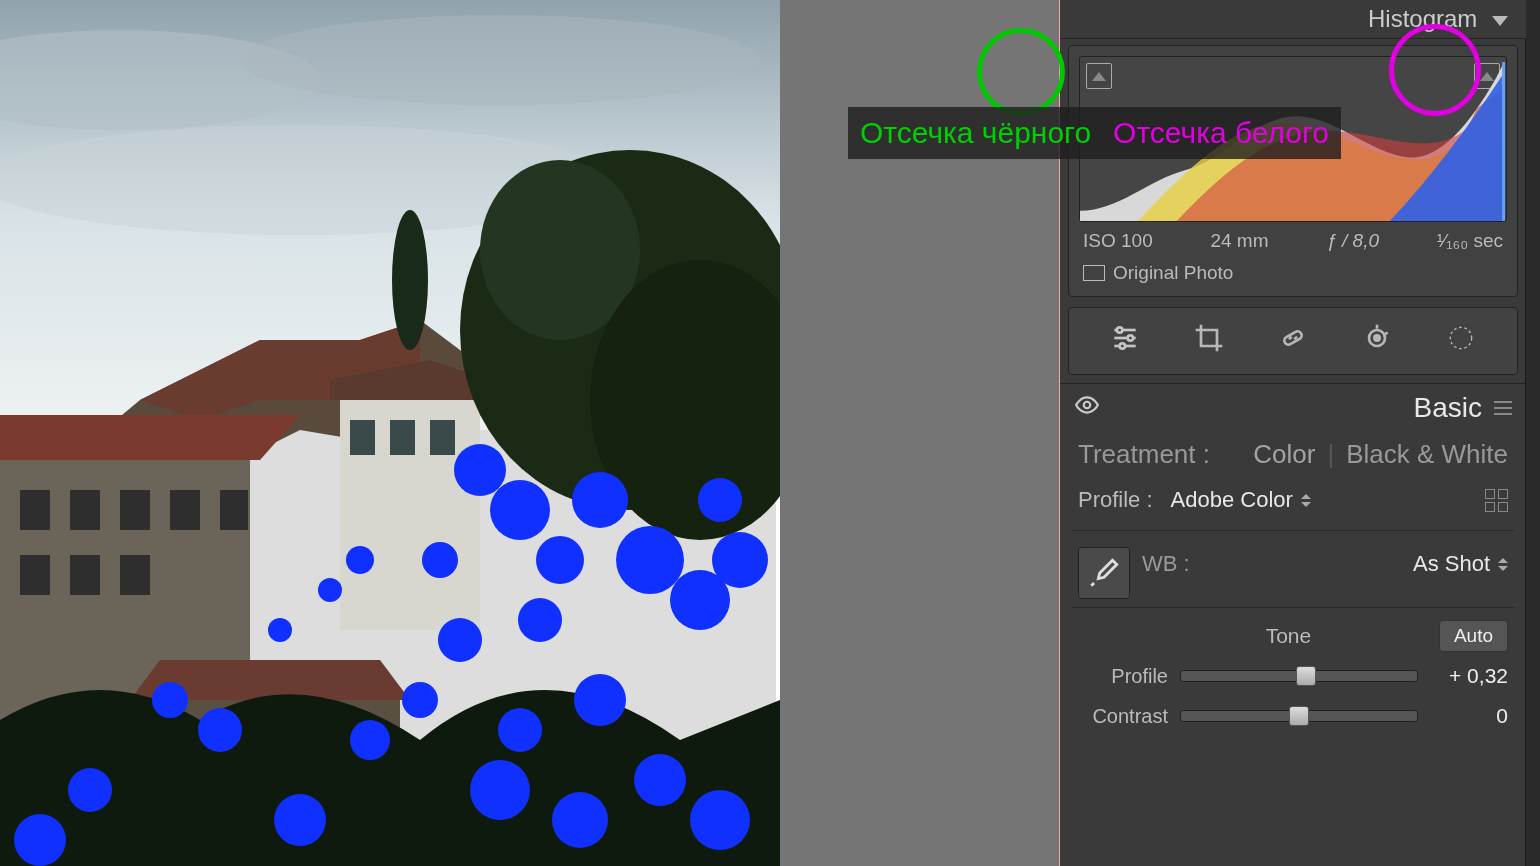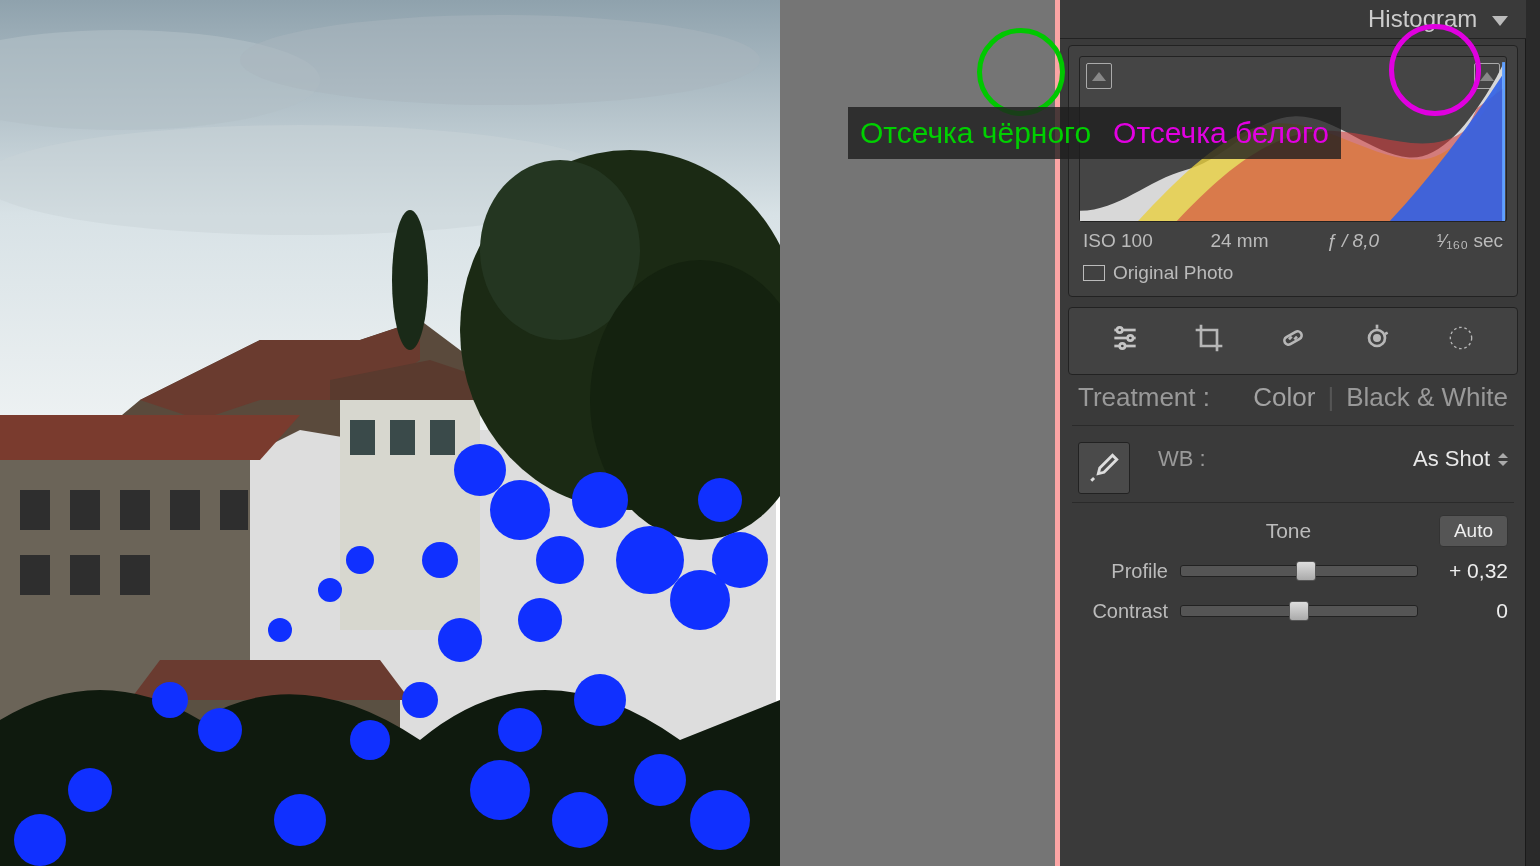--- a/index.html
+++ b/index.html
@@ -1,18 +1,18 @@
 <!DOCTYPE html>
 <html><head>
 <meta charset="utf-8">
 <style>
   html,body{margin:0;padding:0;width:1540px;height:866px;background:#757575;font-family:Helvetica,Arial,sans-serif;overflow:hidden;-webkit-font-smoothing:antialiased;}
   .canvas-area{position:absolute;left:0;top:0;width:780px;height:866px;background:#ddd;border:4px solid #fff;border-left:none;border-top:none;box-sizing:border-box;}
   .canvas-area svg{position:absolute;left:0;top:0;}
-  .right-panel{position:absolute;right:0;top:0;width:480px;height:866px;background:#3a3a3a;border-left:5px solid #fca5a5;box-shadow:-1px 0 0 #555 inset;font-size:22px;color:#bbb;}
+  .right-panel{position:absolute;right:0;top:0;width:480px;height:866px;background:#3a3a3a;border-left:1px solid #fca5a5;box-shadow:-1px 0 0 #555 inset;font-size:22px;color:#bbb;}
   .right-scroll{position:absolute;right:0;top:0;width:14px;height:866px;background:#2a2a2a;border-left:1px solid #1a1a1a;}
   .panel-inner{width:466px;height:866px;position:relative;}
   
   .panel-header{height:38px;line-height:38px;text-align:right;padding-right:18px;font-size:24px;color:#ccc;background:#3a3a3a;border-bottom:1px solid #222;}
   .header-tri{display:inline-block;width:0;height:0;border-left:8px solid transparent;border-right:8px solid transparent;border-top:10px solid #bbb;vertical-align:middle;margin-left:8px;}
   
   .histogram-box{margin:6px 8px 0 8px;border:1px solid #222;border-radius:4px;background:#414141;padding:10px 10px 8px 10px;}
   .histo-graph{position:relative;border:1px solid #222;border-radius:3px;height:164px;background:#454545;}
   .clip-toggle{position:absolute;top:6px;width:24px;height:24px;border:1px solid #aaa;border-radius:2px;background:#444;display:flex;align-items:center;justify-content:center;}
   .clip-toggle .tri{width:0;height:0;border-left:7px solid transparent;border-right:7px solid transparent;border-bottom:9px solid #888;}
@@ -43,21 +43,21 @@
   .profile-row{display:flex;align-items:center;height:48px;}
   .profile-row .dd{color:#e8e8e8;margin-left:18px;display:inline-flex;align-items:center;}
   .dd-arrows{display:inline-flex;flex-direction:column;margin-left:8px;gap:3px;}
   .dd-arrows span{width:0;height:0;border-left:5px solid transparent;border-right:5px solid transparent;}
   .dd-arrows .up{border-bottom:5px solid #aaa;}
   .dd-arrows .dn{border-top:5px solid #aaa;}
   .grid-icon{margin-left:auto;display:grid;grid-template-columns:10px 10px;grid-template-rows:10px 10px;gap:3px;}
   .grid-icon span{border:1px solid #888;}
   .divider{height:1px;background:#2a2a2a;margin:6px 12px;}
   
-  .wb-block{display:flex;gap:28px;padding:10px 18px 2px 18px;align-items:flex-start;}
+  .wb-block{display:flex;gap:12px;padding:10px 18px 2px 18px;align-items:flex-start;}
   .dropper{width:50px;height:50px;border:1px solid #222;border-radius:3px;background:#4a4a4a;display:flex;align-items:center;justify-content:center;}
   .wb-right{flex:1;}
   .wb-top{display:flex;align-items:center;height:34px;}
   .wb-top .lab{color:#999;margin-right:auto;}
   .slider-row{display:flex;align-items:center;height:40px;gap:12px;}
   .slider-row .sl-label{width:90px;text-align:right;color:#bbb;font-size:20px;}
   .slider-row .sl-val{width:78px;text-align:right;color:#eee;font-size:21px;}
   .slider{flex:1;height:10px;border-radius:3px;position:relative;border:1px solid #222;}
   .slider .knob{position:absolute;top:-5px;width:18px;height:18px;border-radius:3px;background:linear-gradient(#ddd,#aaa);border:1px solid #555;transform:translateX(-50%);}
   .g-temp{background:linear-gradient(90deg,#3050d0,#808080,#d0c030);}
@@ -225,30 +225,60 @@
             <line x1="20" y1="8" x2="18" y2="9"></line>
           </svg>
       </span>
       <span>
         <svg width="32" height="32" viewBox="0 0 24 24" fill="none" stroke="#ccc" stroke-width="1">
             <circle cx="12" cy="12" r="8" stroke-dasharray="2 2"></circle>
           </svg>
       </span>
     </div>
 
+    <div class="basic-hdr">
+      <span class="eye">
+        <svg width="26" height="26" viewBox="0 0 24 24" fill="none" stroke="#ccc" stroke-width="2">
+            <path d="M2 12s3.5-7 10-7 10 7 10 7-3.5 7-10 7S2 12 2 12z"></path>
+            <circle cx="12" cy="12" r="3"></circle>
+          </svg>
+      </span>
+      <span class="title">Basic</span>
+      <span class="burger">
+          <span></span>
+          <span></span>
+          <span></span>
+        </span>
+    </div>
 
     <div class="bp">
       <div class="row">
         <span class="label">Treatment :</span>
         <span class="grow"></span>
         <span class="treat-color">Color</span>
         <span class="sep">|</span>
         <span class="treat-bw">Black &amp; White</span>
       </div>
 
+      <div class="profile-row">
+        <span class="label">Profile :</span>
+        <span class="dd">
+          <span>Adobe Color</span>
+          <span class="dd-arrows">
+              <span class="up"></span>
+              <span class="dn"></span>
+            </span>
+        </span>
+        <span class="grid-icon">
+            <span></span>
+            <span></span>
+            <span></span>
+            <span></span>
+          </span>
+      </div>
     </div>
 
     <div class="divider"></div>
 
     <div class="wb-block">
       <div class="dropper">
         <svg width="34" height="34" viewBox="0 0 24 24" fill="none" stroke="#ddd" stroke-width="2">
             <path d="M18 3l3 3-9 9-4 1 1-4 9-9z"></path>
             <path d="M5 19l-2 2"></path>
           </svg>

